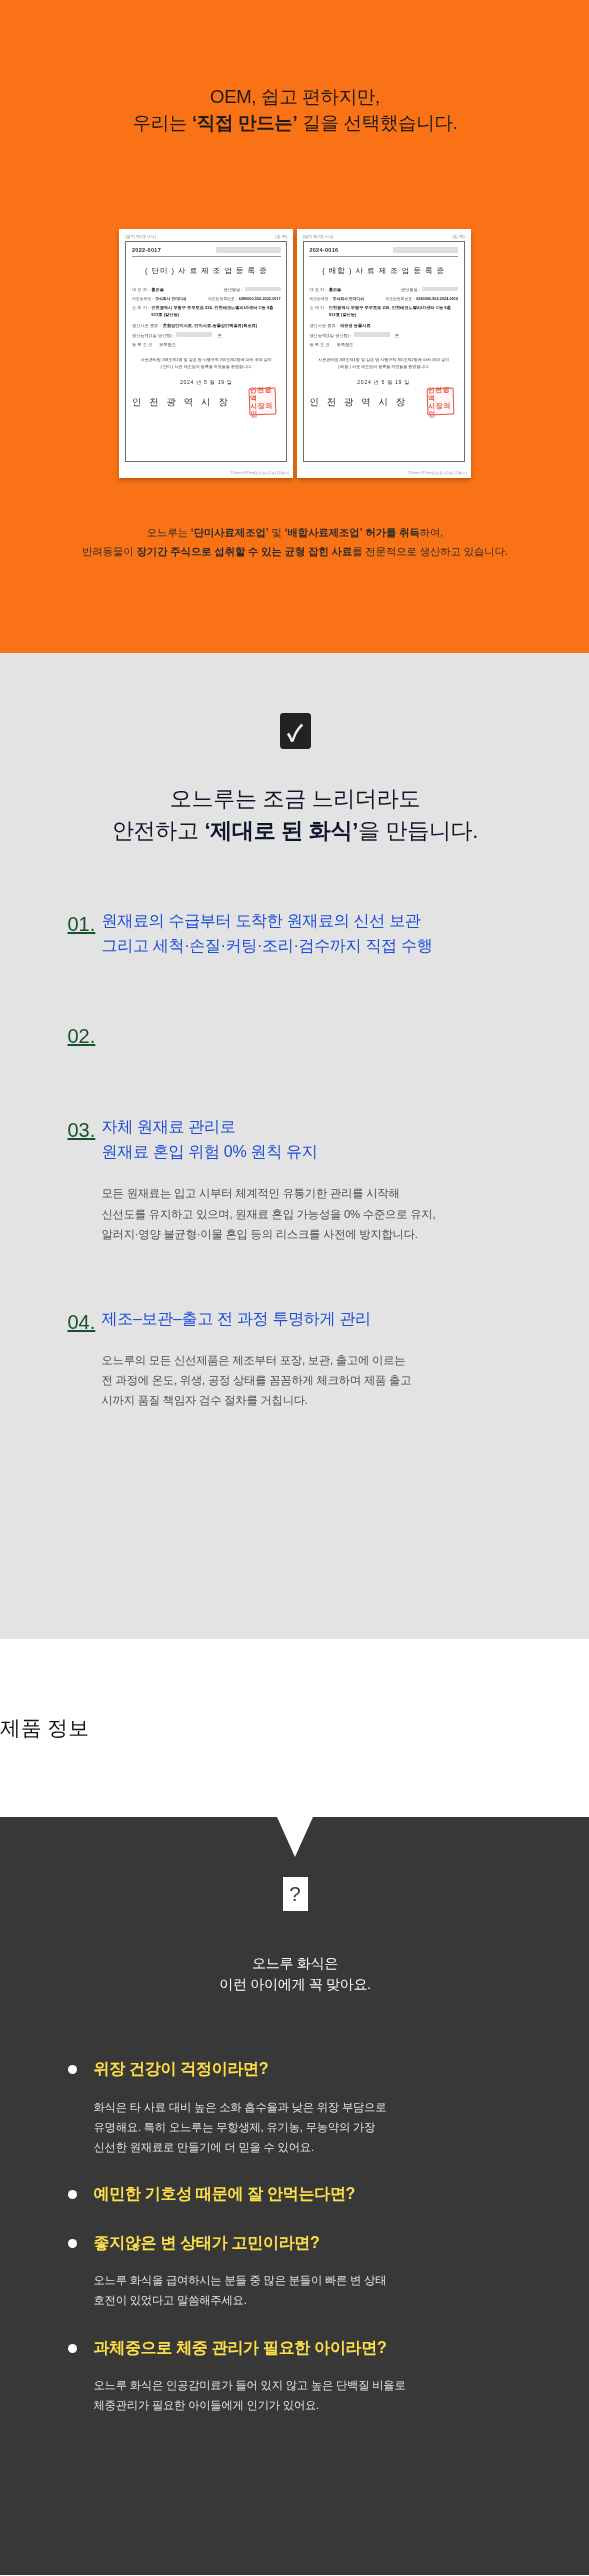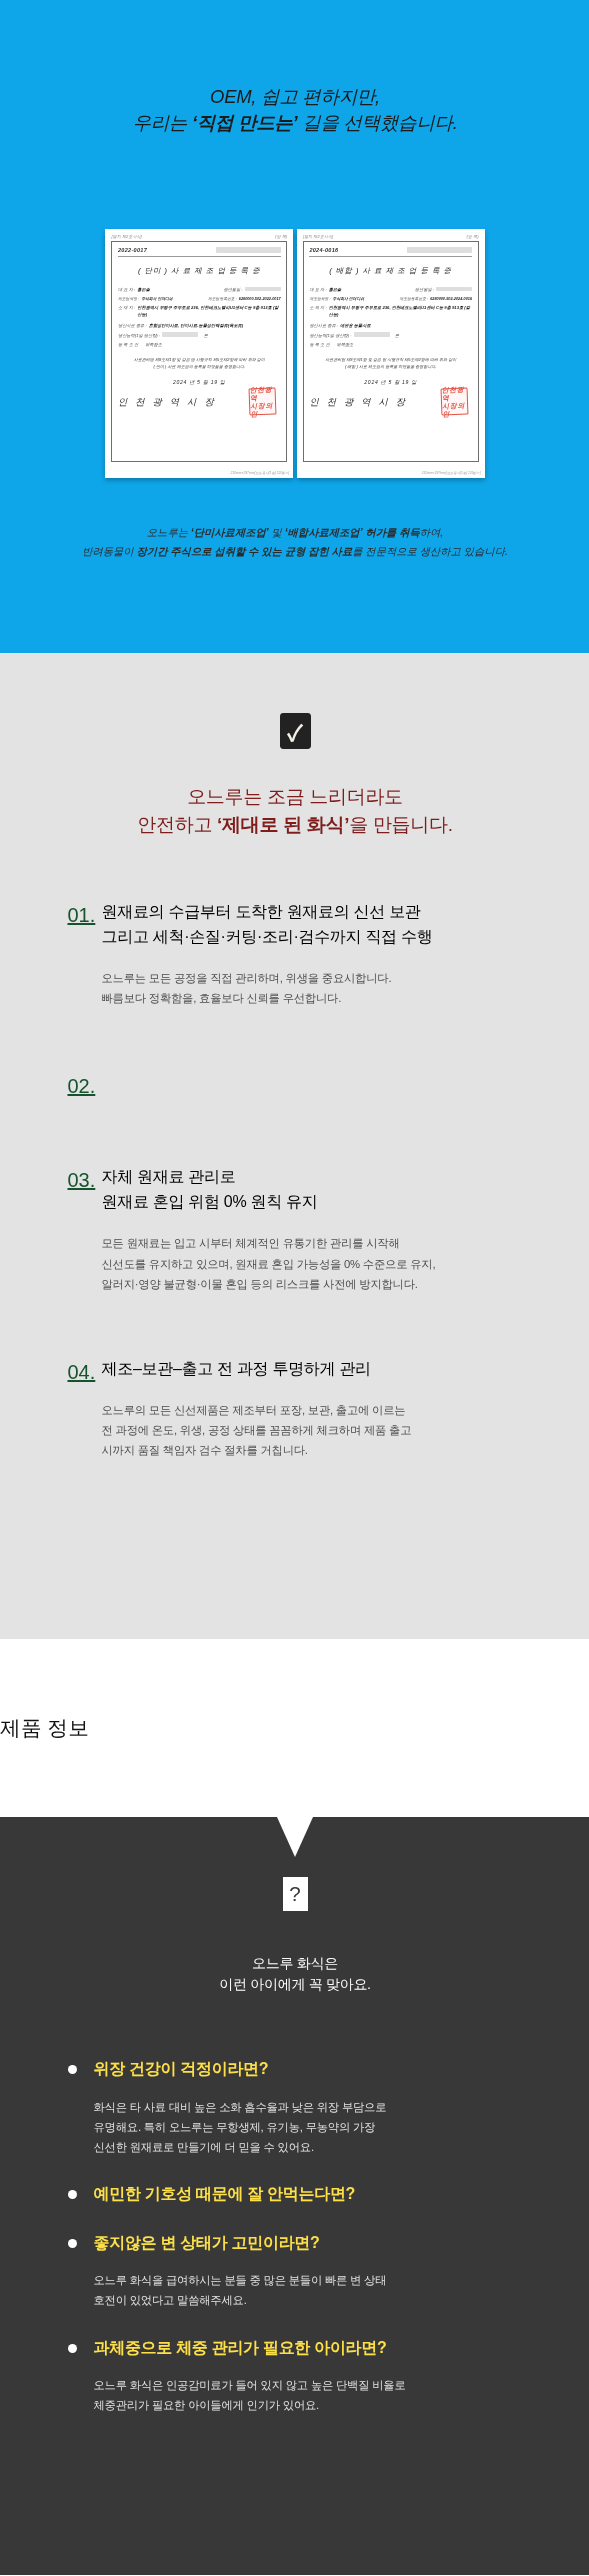--- a/index.html
+++ b/index.html
@@ -6,29 +6,29 @@
   html,body { width:590px; }
   body {
     font-family:"Liberation Sans", sans-serif;
     color:#1c1c1c;
     background:#fff;
   }
   .pre { white-space:pre-line; }
   .bold { font-weight:700; }
 
   
-  .sec1 { width:590px; height:653px; background:#0ea5e9; overflow:hidden;font-style:italic; }
+  .sec1 { width:590px; height:653px; background:#f97316; overflow:hidden; }
   .hero-title {
     padding-top:84px; text-align:center;
     font-size:18.5px; line-height:1.42; font-weight:400; color:#1b1b1b;
     letter-spacing:-0.3px;
   }
   .papers { margin-top:92px; display:flex; justify-content:center; gap:3.4px; }
   .paper {
-    width:188px; height:249px; background:#ffffff; position:relative;
+    width:174px; height:249px; background:#ffffff; position:relative;
     box-shadow:0 2.7px 4.8px rgba(0,0,0,0.28);
     padding:5.5px 6.2px;
   }
   .p-head { display:flex; justify-content:space-between; font-size:4.1px; color:#8a8a8a; }
   .p-box { margin-top:2.1px; border:0.7px solid #6e6e6e; height:221px; padding:4.8px 5.5px; position:relative; }
   .p-numrow { display:flex; justify-content:space-between; align-items:center; border-bottom:0.7px solid #9a9a9a; padding-bottom:2.7px; }
   .p-num { font-size:5.5px; font-weight:700; color:#2e2e2e; letter-spacing:0.3px; }
   .p-title { margin-top:9.6px; text-align:center; font-size:7.5px; font-weight:500; color:#222; letter-spacing:1px; white-space:nowrap; }
   .p-fields { margin-top:10.3px; font-size:4.2px; color:#333; }
   .c-row { display:flex; margin-bottom:4.1px; align-items:baseline; }
@@ -55,25 +55,25 @@
     margin-top:45px; text-align:center; font-size:10.3px; line-height:1.9; color:#2b2b2b;
   }
 
   
   .sec2 { width:590px; height:986px; background:#e3e3e3; overflow:hidden; }
   .check-icon {
     width:31px; height:36px; margin:60px auto 0; background:#222222; border-radius:3.4px;
     display:flex; align-items:center; justify-content:center;
     color:#f4f0e8; font-size:22px; font-weight:700;
   }
-  .q-title { margin-top:34px; text-align:center; font-size:19px; line-height:1.45; font-weight:400; color:#7f1d1d; letter-spacing:-0.3px; }
+  .q-title { margin-top:34px; text-align:center; font-size:22px; line-height:1.45; font-weight:400; color:#0f172a; letter-spacing:-0.3px; }
   .q-items { width:455px; margin:62px auto 0; }
   .q-item { display:flex; margin-bottom:63px; }
   .q-no { width:34px; flex:none; font-size:20px; font-weight:500; color:#14532d; line-height:1.55;text-decoration:underline; }
-  .q-heading { font-size:16px; font-weight:500; color:#000000; line-height:1.55; letter-spacing:-0.3px; }
+  .q-heading { font-size:16px; font-weight:500; color:#1d4ed8; line-height:1.55; letter-spacing:-0.3px; }
   .q-body { margin-top:18.5px; font-size:11.3px; line-height:1.78; color:#4d4d4d; letter-spacing:-0.2px; }
 
   
   .sec3 { width:590px; height:178px; background:#ffffff; overflow:hidden; }
   .pi-title {
     padding-top:75px; text-align:left; font-size:20.6px; font-weight:500; color:#111;
     font-family:"Liberation Serif", serif; letter-spacing:0.3px;
   }
 
   
@@ -255,22 +255,20 @@
     <span>오느루는 조금 느리더라도</span><br>
     <span>안전하고 </span><span class="bold">‘제대로 된 화식’</span><span>을 만듭니다.</span>
   </h2>
 
   <div class="q-items">
     <div class="q-item">
       <div class="q-no">01.</div>
       <div>
         <div class="q-heading pre">원재료의 수급부터 도착한 원재료의 신선 보관
 그리고 세척·손질·커팅·조리·검수까지 직접 수행</div>
-        <div class="q-body pre">오느루는 모든 공정을 직접 관리하며, 위생을 중요시합니다.
-빠름보다 정확함을, 효율보다 신뢰를 우선합니다.</div>
       </div>
     </div>
     <div class="q-item">
       <div class="q-no">02.</div>
     </div>
     <div class="q-item">
       <div class="q-no">03.</div>
       <div>
         <div class="q-heading pre">자체 원재료 관리로
 원재료 혼입 위험 0% 원칙 유지</div>

